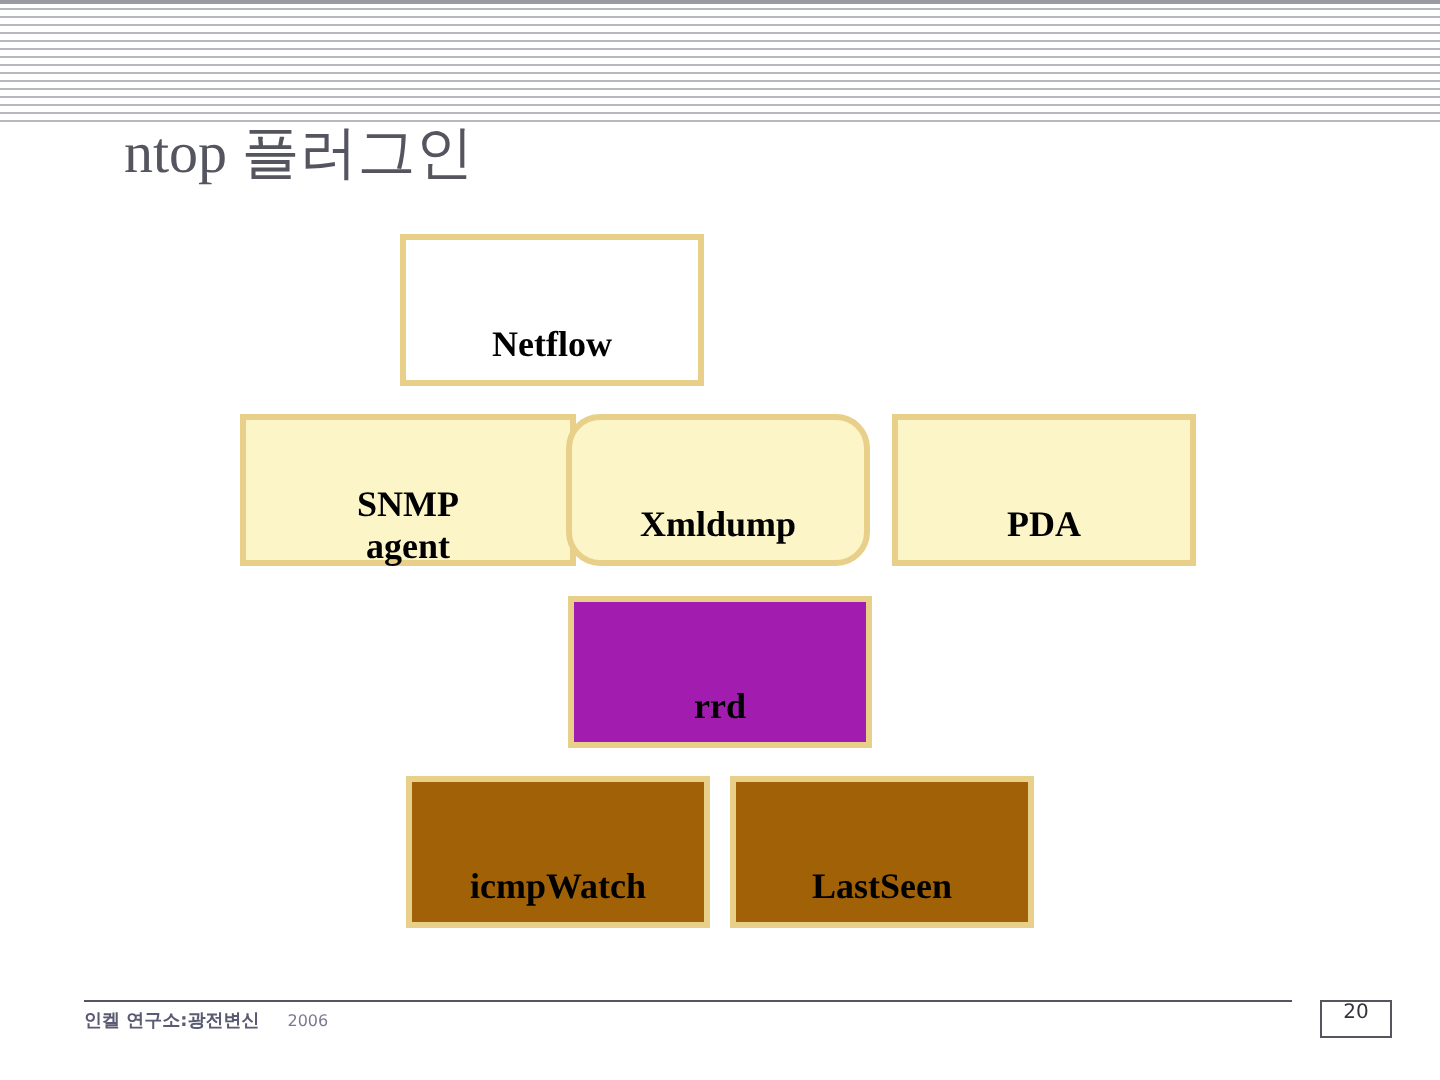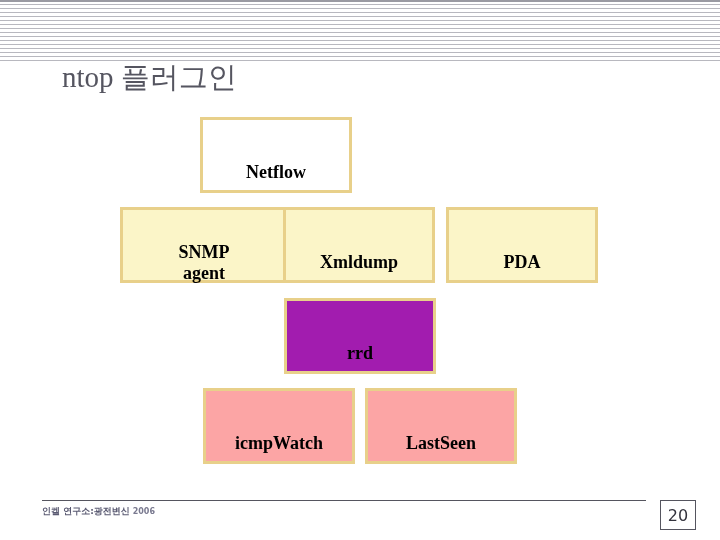--- a/index.html
+++ b/index.html
@@ -80,28 +80,28 @@
   .box-label {
     display: block;
     width: 100%;
     white-space: pre-line;
     margin-top: 36px;
   }
 
   .fill-white  { background: #ffffff; }
   .fill-yellow { background: #fbf5c8; }
   .fill-blue   { background: #a21caf; }
-  .fill-green  { background: #fca5a5; }
+  .fill-green  { background: #a16207; }
 
   
   #box-netflow { left: 200px; top: 117px; width: 152px; height: 76px; }
   #box-sflow   { left: 362px; top: 117px; width: 152px; height: 76px; }
   
   #box-snmp    { left: 120px; top: 207px; width: 168px; height: 76px; align-items: center; }
-  #box-xmldump { left: 283px; top: 207px; width: 152px; height: 76px; }
+  #box-xmldump { left: 283px; top: 207px; width: 152px; height: 76px; border-radius: 17px; }
   #box-pda     { left: 446px; top: 207px; width: 152px; height: 76px; }
   
   #box-rrd     { left: 284px; top: 298px; width: 152px; height: 76px; }
   
   #box-icmpwatch { left: 203px; top: 388px; width: 152px; height: 76px; }
   #box-lastseen  { left: 365px; top: 388px; width: 152px; height: 76px; }
 
   
   .footer-rule {
     position: absolute;
@@ -117,39 +117,38 @@
     top: 503px;
     height: 16px;
     line-height: 16px;
     font-family: "DejaVu Sans", "Liberation Sans", sans-serif;
     font-size: 9px;
     font-weight: bold;
     color: #5a5a72;
     white-space: nowrap;
   }
   .footer-credit .year {
-    font-weight: bold;
+    font-weight: normal;
     font-size: 8px;
     color: #7a7a90;
-    padding-left: 3px;
+    padding-left: 14px;
   }
   .page-number-box {
     position: absolute;
     left: 660px;
     top: 500px;
     width: 36px;
-    height: 30px;
+    height: 19px;
     box-sizing: border-box;
     border: 1px solid #55555f;
     background: #ffffff;
     display: flex;
-    align-items: center;
     justify-content: center;
     font-family: "DejaVu Sans", "Liberation Sans", sans-serif;
-    font-size: 16px;
+    font-size: 10px;
     color: #33333d;
   }
 </style>
 </head>
 <body>
 
 <div class="slide">
 
   <div class="header-band">
     <div class="header-band-top-rule"></div>

